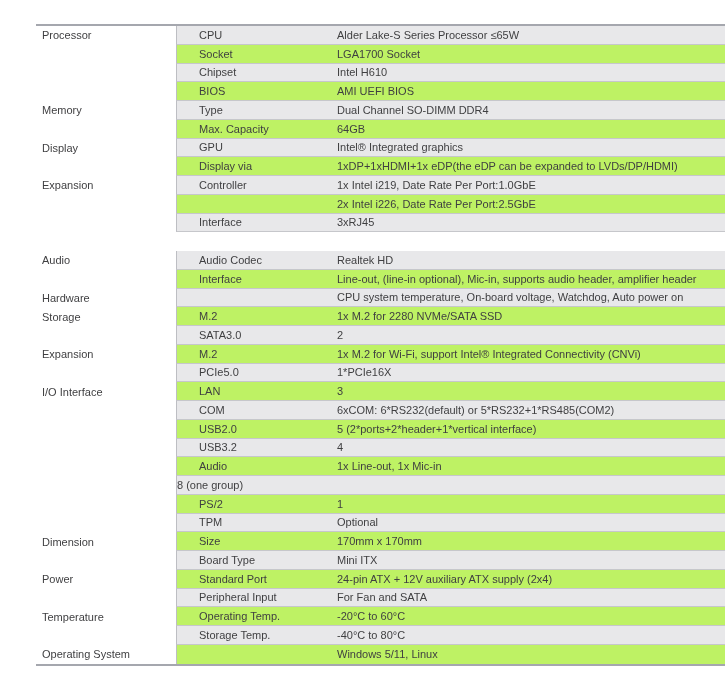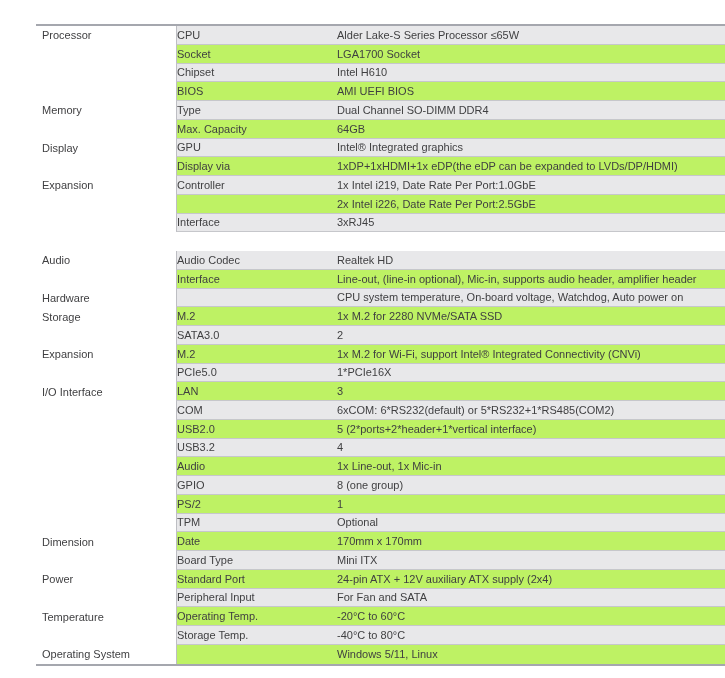--- a/index.html
+++ b/index.html
@@ -33,21 +33,21 @@
     flex: 1;
     display: flex;
     border-left: 1px solid #bdbec3;
     border-bottom: 1px solid #c6c7cb;
     background: #bef264;
   }
   .row:last-child .row-right { border-bottom: none; }
   .row-right.shaded { background: #e8e8ea; }
   .col-label {
     width: 160px;
-    padding-left: 0;
+    padding-left: 22px;
     display: flex;
     align-items: center;
   }
   .col-value {
     flex: 1;
     display: flex;
     align-items: center;
     padding-right: 0;
     white-space: nowrap;
     overflow: hidden;
@@ -243,21 +243,20 @@
       <div class="col-category"></div>
       <div class="row-right">
         <div class="col-label">Audio</div>
         <div class="col-value">1x Line-out, 1x Mic-in</div>
       </div>
     </div>
 
     <div class="row">
       <div class="col-category"></div>
       <div class="row-right shaded">
-        <div class="col-label">GPIO</div>
         <div class="col-value">8 (one group)</div>
       </div>
     </div>
 
     <div class="row">
       <div class="col-category"></div>
       <div class="row-right">
         <div class="col-label">PS/2</div>
         <div class="col-value">1</div>
       </div>
@@ -267,21 +266,21 @@
       <div class="col-category"></div>
       <div class="row-right shaded">
         <div class="col-label">TPM</div>
         <div class="col-value">Optional</div>
       </div>
     </div>
 
     <div class="row">
       <div class="col-category">Dimension</div>
       <div class="row-right">
-        <div class="col-label">Date</div>
+        <div class="col-label">Size</div>
         <div class="col-value">170mm x 170mm</div>
       </div>
     </div>
 
     <div class="row">
       <div class="col-category"></div>
       <div class="row-right shaded">
         <div class="col-label">Board Type</div>
         <div class="col-value">Mini ITX</div>
       </div>

